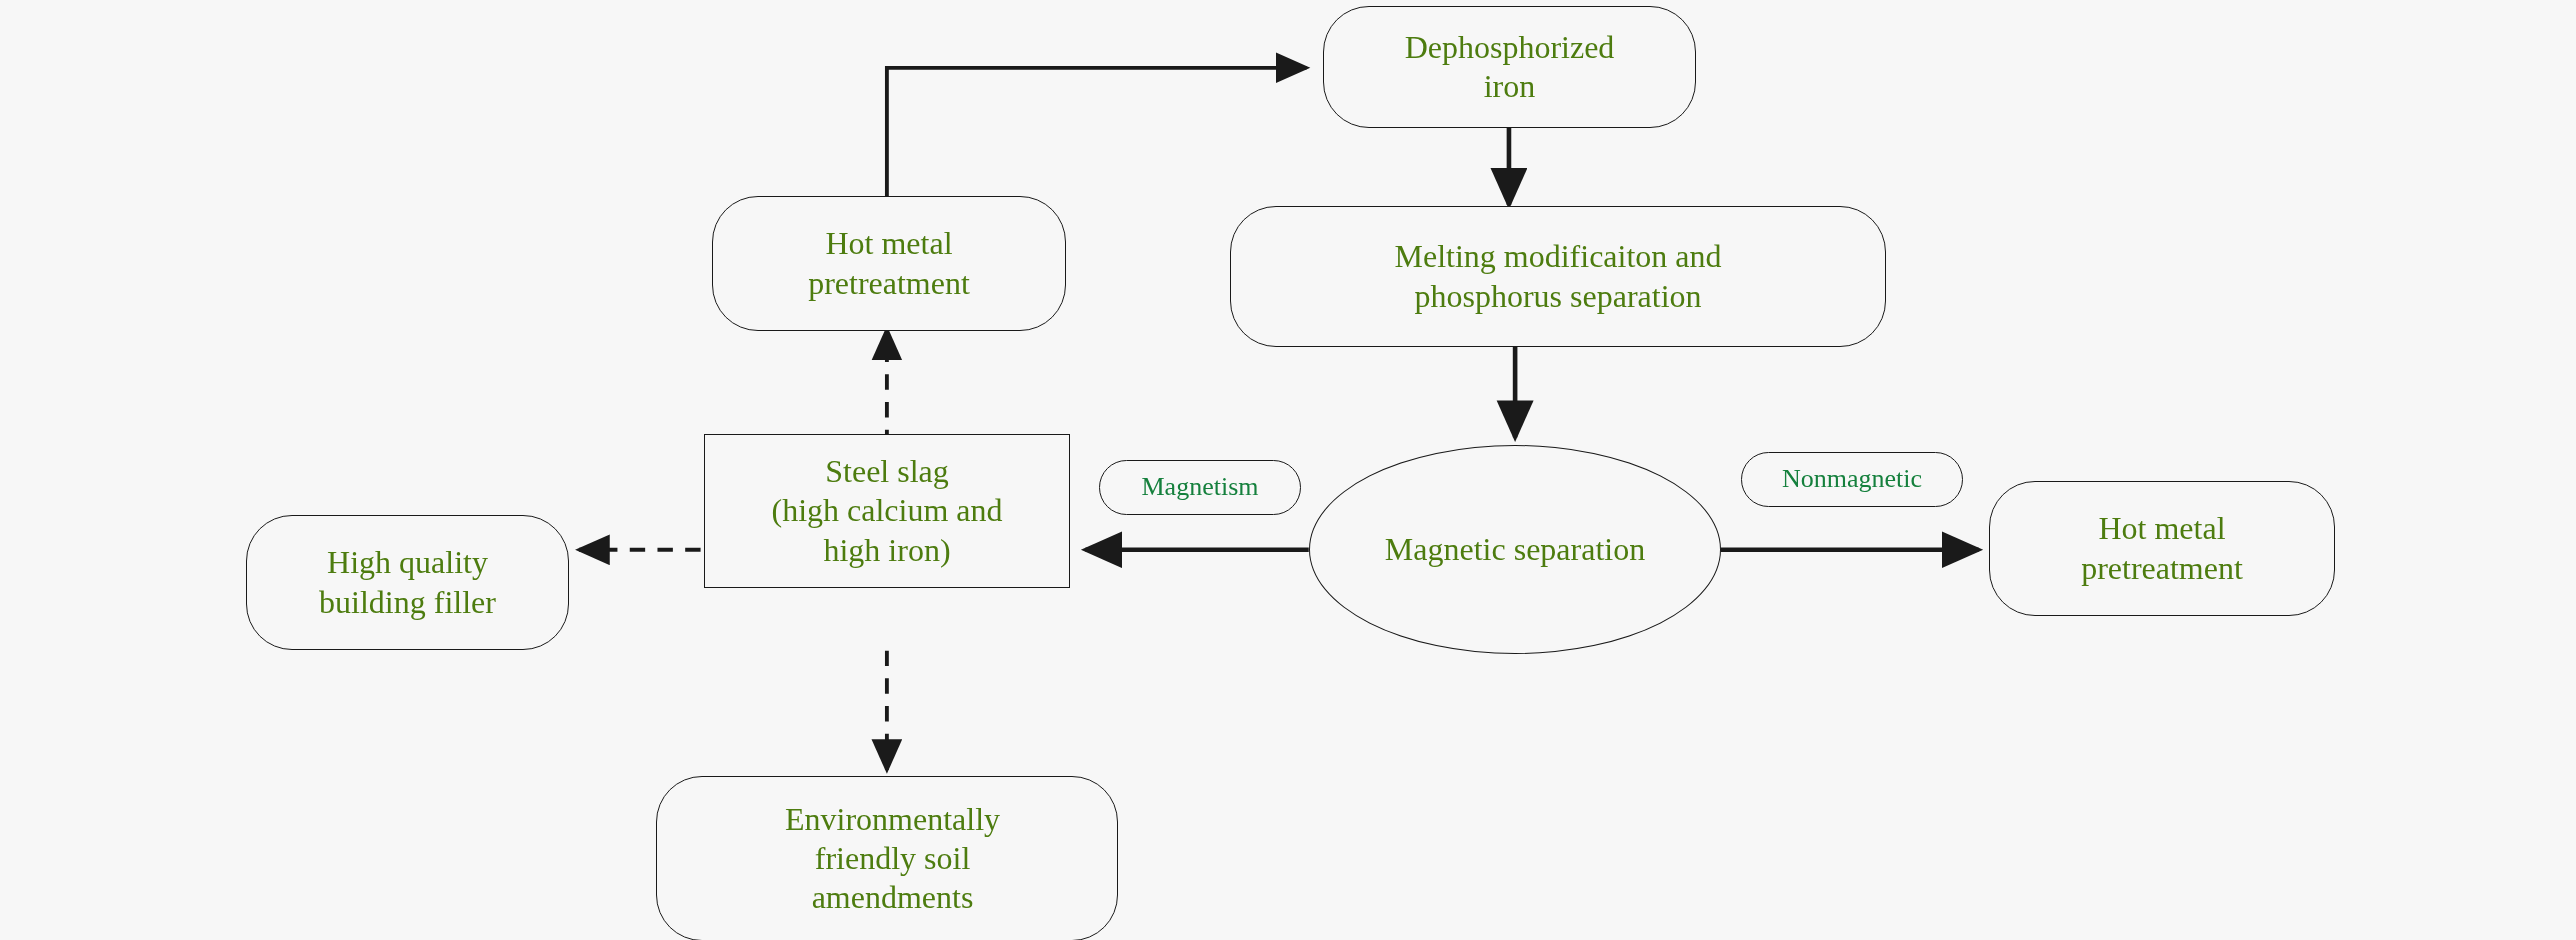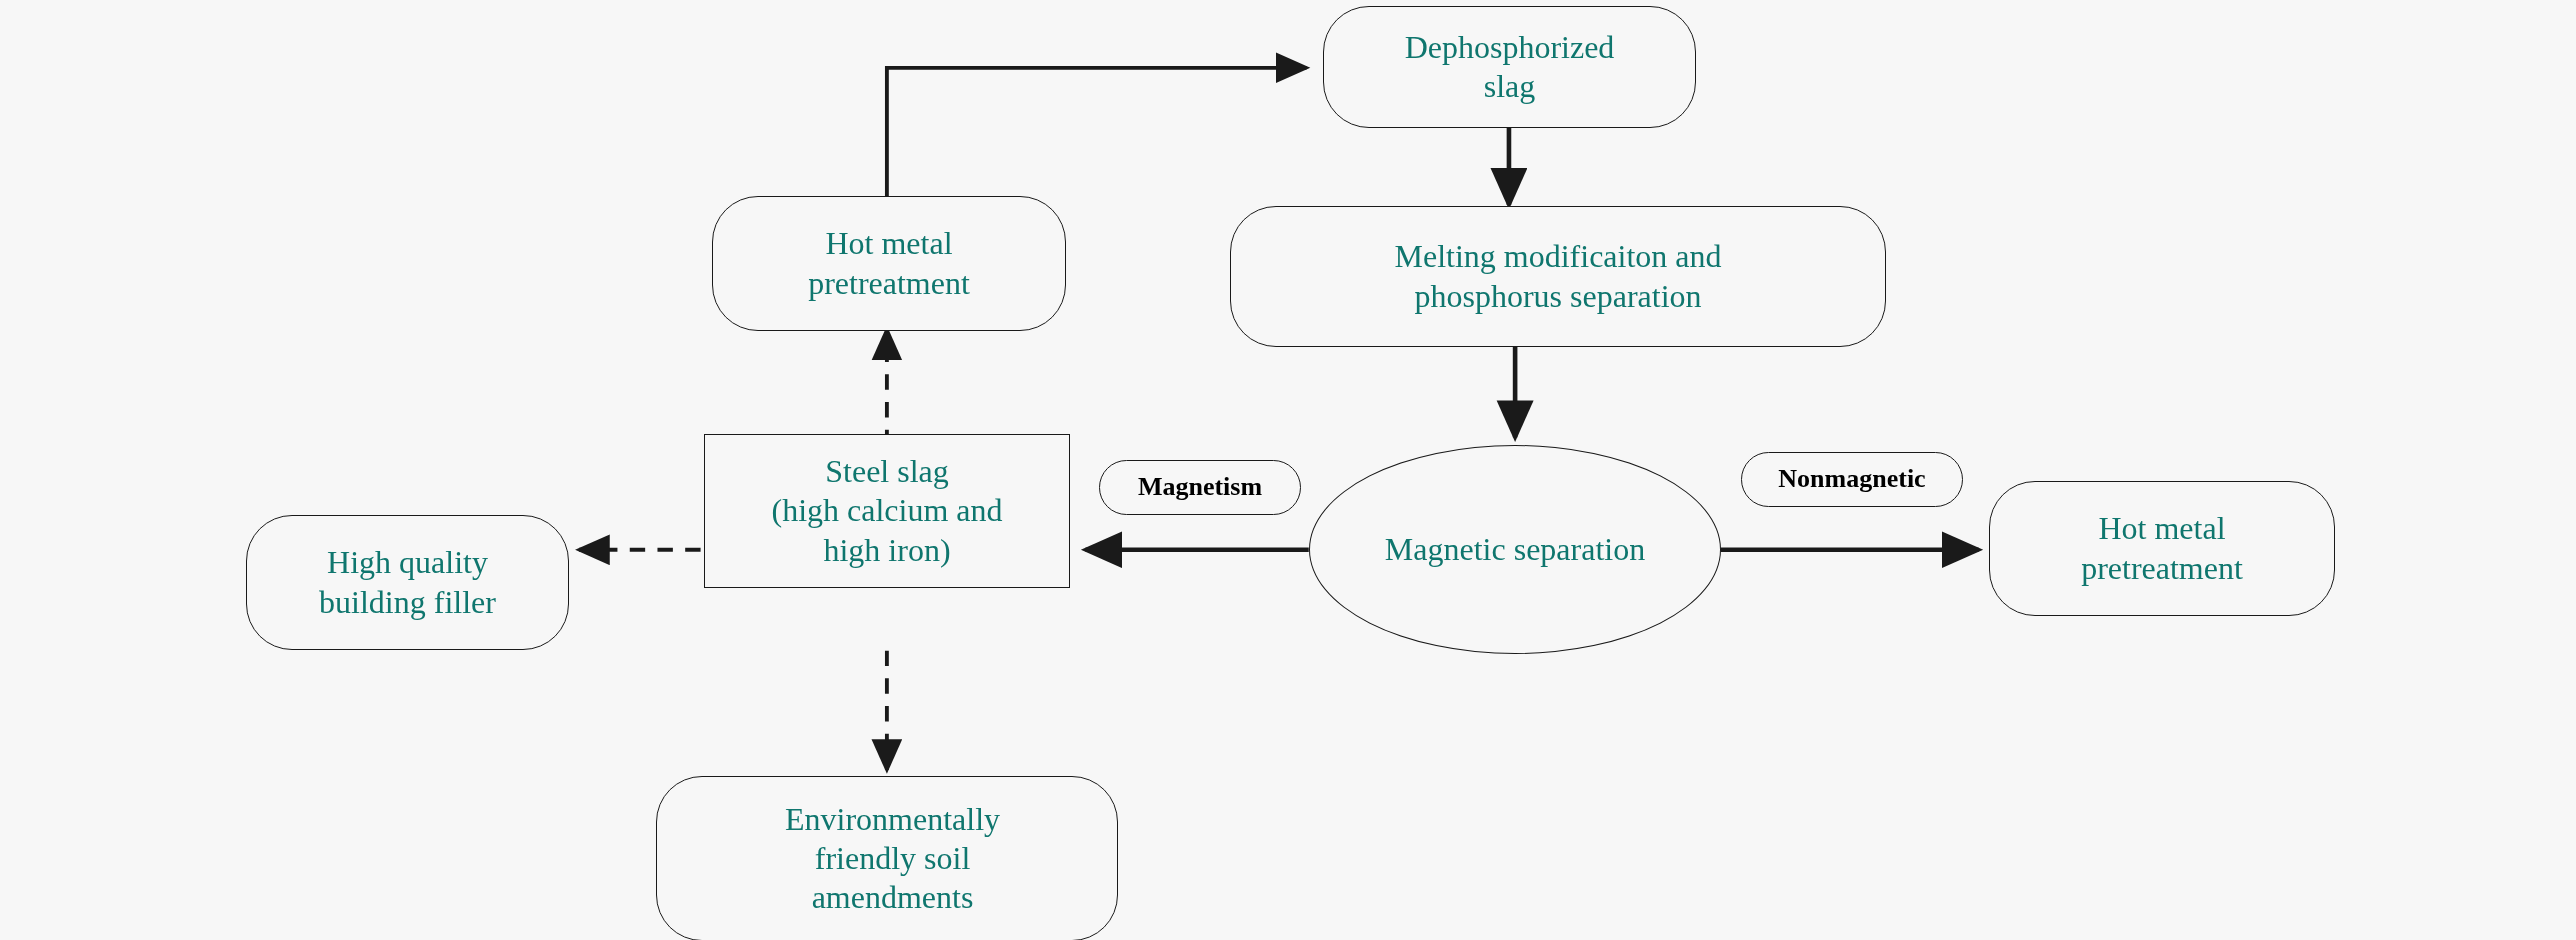--- a/index.html
+++ b/index.html
@@ -15,48 +15,47 @@
     font-family: "Liberation Serif", serif;
     overflow: hidden;
   }
   .node {
     position: absolute;
     box-sizing: border-box;
     display: flex;
     align-items: center;
     justify-content: center;
     text-align: center;
-    color: #0f766e;
+    color: #4d7c0f;
     background: #f7f7f7;
     border: 1.5px solid #1a1a1a;
     line-height: 1.22;
   }
   .node.rounded {
     border-radius: 46px;
   }
   .node.rect {
     border-radius: 0;
   }
   .node.ellipse {
     border-radius: 50%;
   }
   .label-pill {
     position: absolute;
     box-sizing: border-box;
     display: flex;
     align-items: center;
     justify-content: center;
     text-align: right;
-    color: #000000;
+    color: #15803d;
     background: #f7f7f7;
     border: 1.5px solid #1a1a1a;
     border-radius: 31px;
     line-height: 1.1;
     z-index: 5;
-    font-weight: bold;
   }
   svg.edges {
     position: absolute;
     left: 0;
     top: 0;
     width: 2576px;
     height: 941px;
     pointer-events: none;
   }
   .fs-42 { font-size: 32px; }
@@ -106,21 +105,21 @@
     </g>
 
     <g>
       <path d="M1152,845 L1152,1000" fill="none" stroke="#1a1a1a" stroke-width="5" stroke-dasharray="20,16" marker-end="url(#arrowd)"></path>
     </g>
   </svg>
 
   <div class="node rounded fs-42" style="left:1323px; top:6.2px; width:373px; height:122px;">
     <div>
       <div>Dephosphorized</div>
-      <div>slag</div>
+      <div>iron</div>
     </div>
   </div>
 
   <div class="node rounded fs-42" style="left:712px; top:196px; width:354px; height:135px;">
     <div>
       <div>Hot metal</div>
       <div>pretreatment</div>
     </div>
   </div>
 

